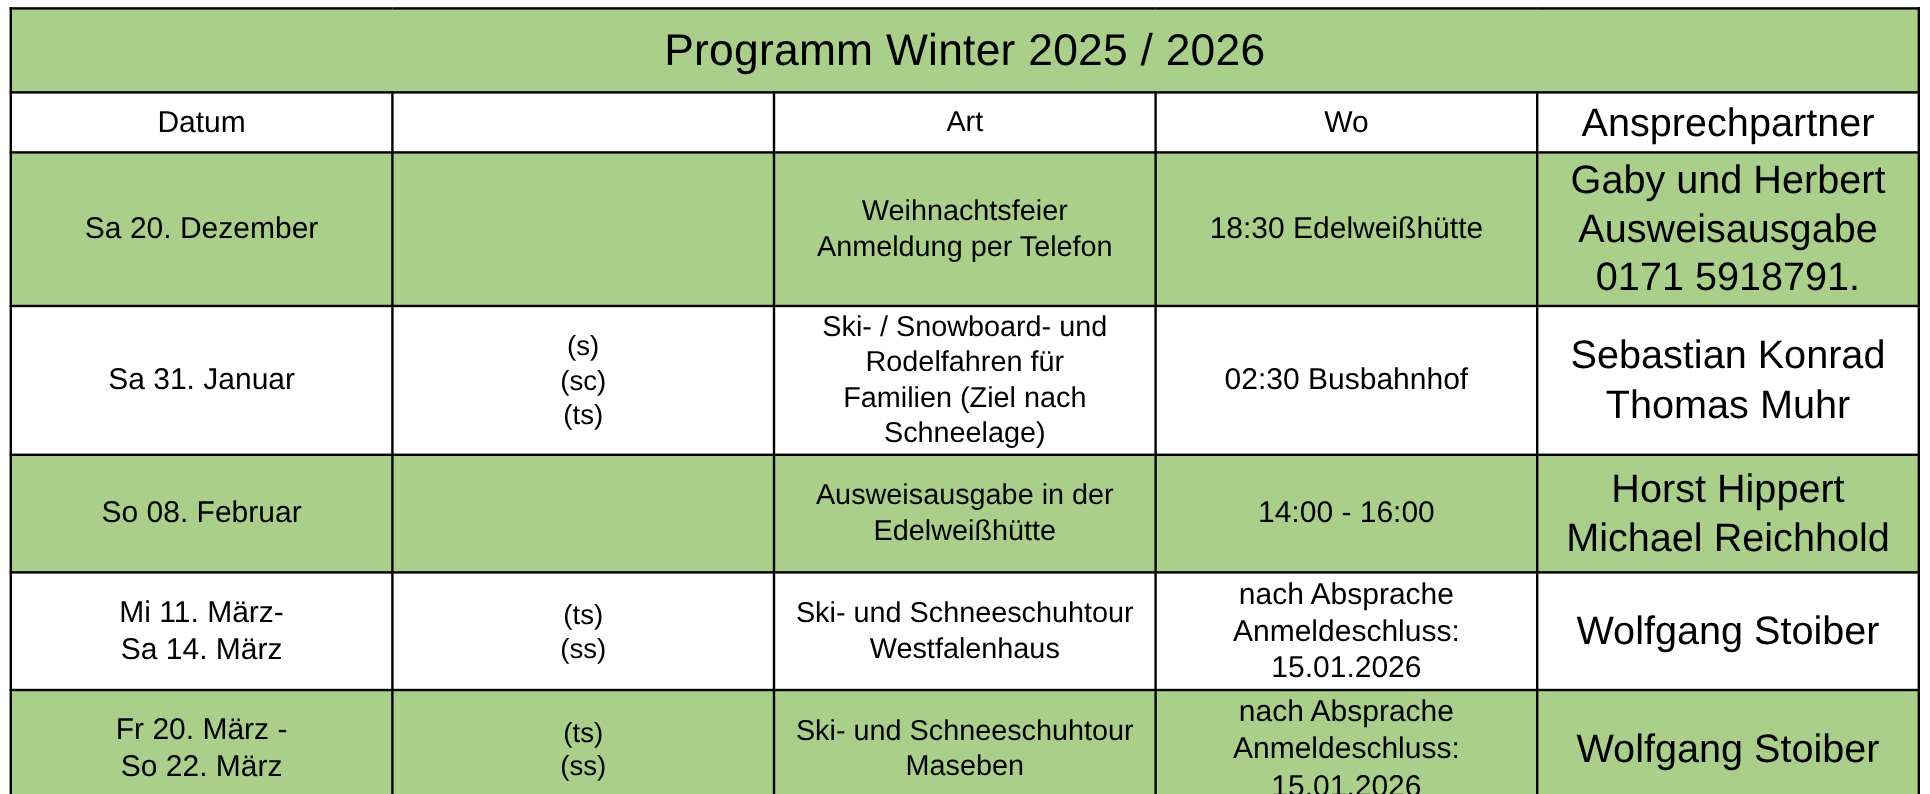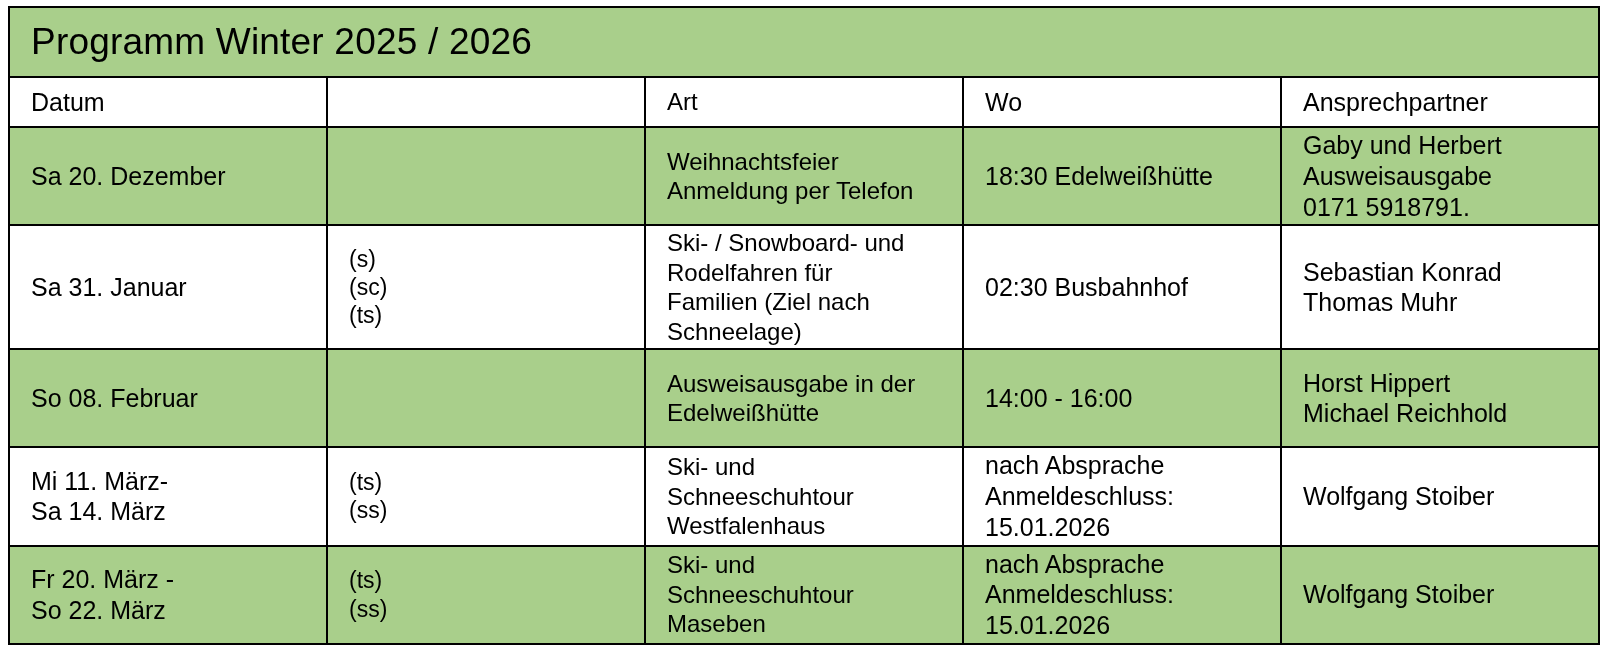--- a/index.html
+++ b/index.html
@@ -20,22 +20,22 @@
     padding: 6px 8px 8px 8px;
     background: #ffffff;
   }
   table.program {
     border-collapse: collapse;
     table-layout: fixed;
     width: 1592px;
   }
   table.program td, table.program th {
     border: 2px solid #000000;
-    padding: 2px 21px;
-    text-align: left;
+    padding: 2px 6px;
+    text-align: center;
     vertical-align: middle;
     color: #000000;
     font-weight: normal;
     line-height: 1.23;
   }
   .title-cell {
     background: #a9cf8b;
     font-size: 37px;
     font-weight: bold;
     letter-spacing: 0.2px;
@@ -50,21 +50,21 @@
   .row-green td {
     background: #a9cf8b;
   }
   .row-white td {
     background: #ffffff;
   }
   .c-datum { width: 316px; font-size: 25px; }
   .c-tag   { width: 66px;  font-size: 23px; line-height: 1.16; }
   .c-art   { width: 516px; font-size: 24px; }
   .c-wo    { width: 340px; font-size: 25px; margin-left: 27px; }
-  .c-ans   { width: 336px; font-size: 25px; margin-left: 10px; }
+  .c-ans   { width: 336px; font-size: 33px; margin-left: 10px; }
   td.body-cell { height: 92px; }
   .line { display: block; }
 </style>
 </head>
 <body>
 
 <div class="page">
   <table class="program">
     <tbody>
       <tr>

